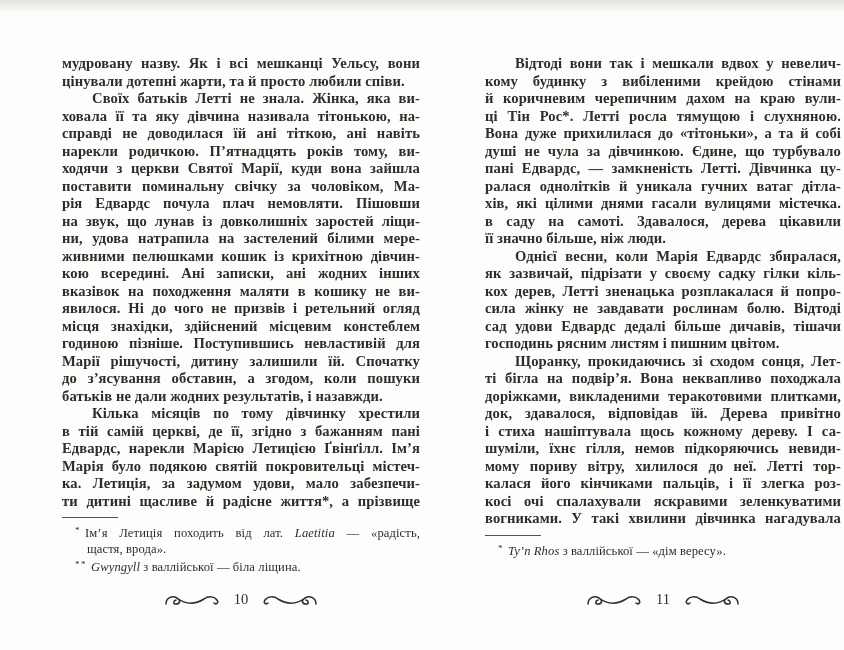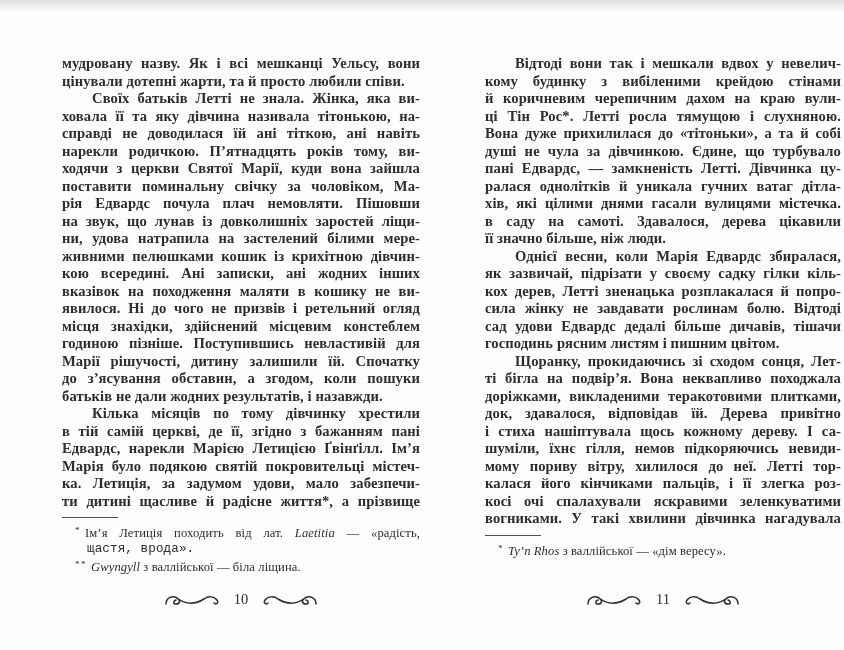--- a/index.html
+++ b/index.html
@@ -26,21 +26,21 @@
   }
   .line.indent { text-indent:30px; }
   .line.last { text-align-last:left; }
   .fn-sep { width:56px; border-top:1px solid #55524e; margin:7px 0 5px; }
   .fn-line {
     font-size:12.6px; line-height:15.5px;
     text-align:justify; text-align-last:justify;
     letter-spacing:.1px;
   }
   .fn-line.fn-first { padding-left:13px; }
-  .fn-line.fn-cont  { padding-left:25px;font-family:Liberation Mono, monospace; }
+  .fn-line.fn-cont  { padding-left:25px; }
   .fn-line.fn-last  { text-align-last:left; }
   .fn-marker { font-size:9px; vertical-align:4px; margin-right:4px; letter-spacing:1.5px; }
   .it { font-style:italic; }
   .pageno-row {
     position:absolute; top:536px; left:0; right:0;
     display:flex; align-items:center; justify-content:center; gap:12px;
   }
   .pageno { font-size:14.5px; color:#2e2d2b; }
   .flourish { display:block; }
   .flourish.mirror { transform:scaleX(-1); }

